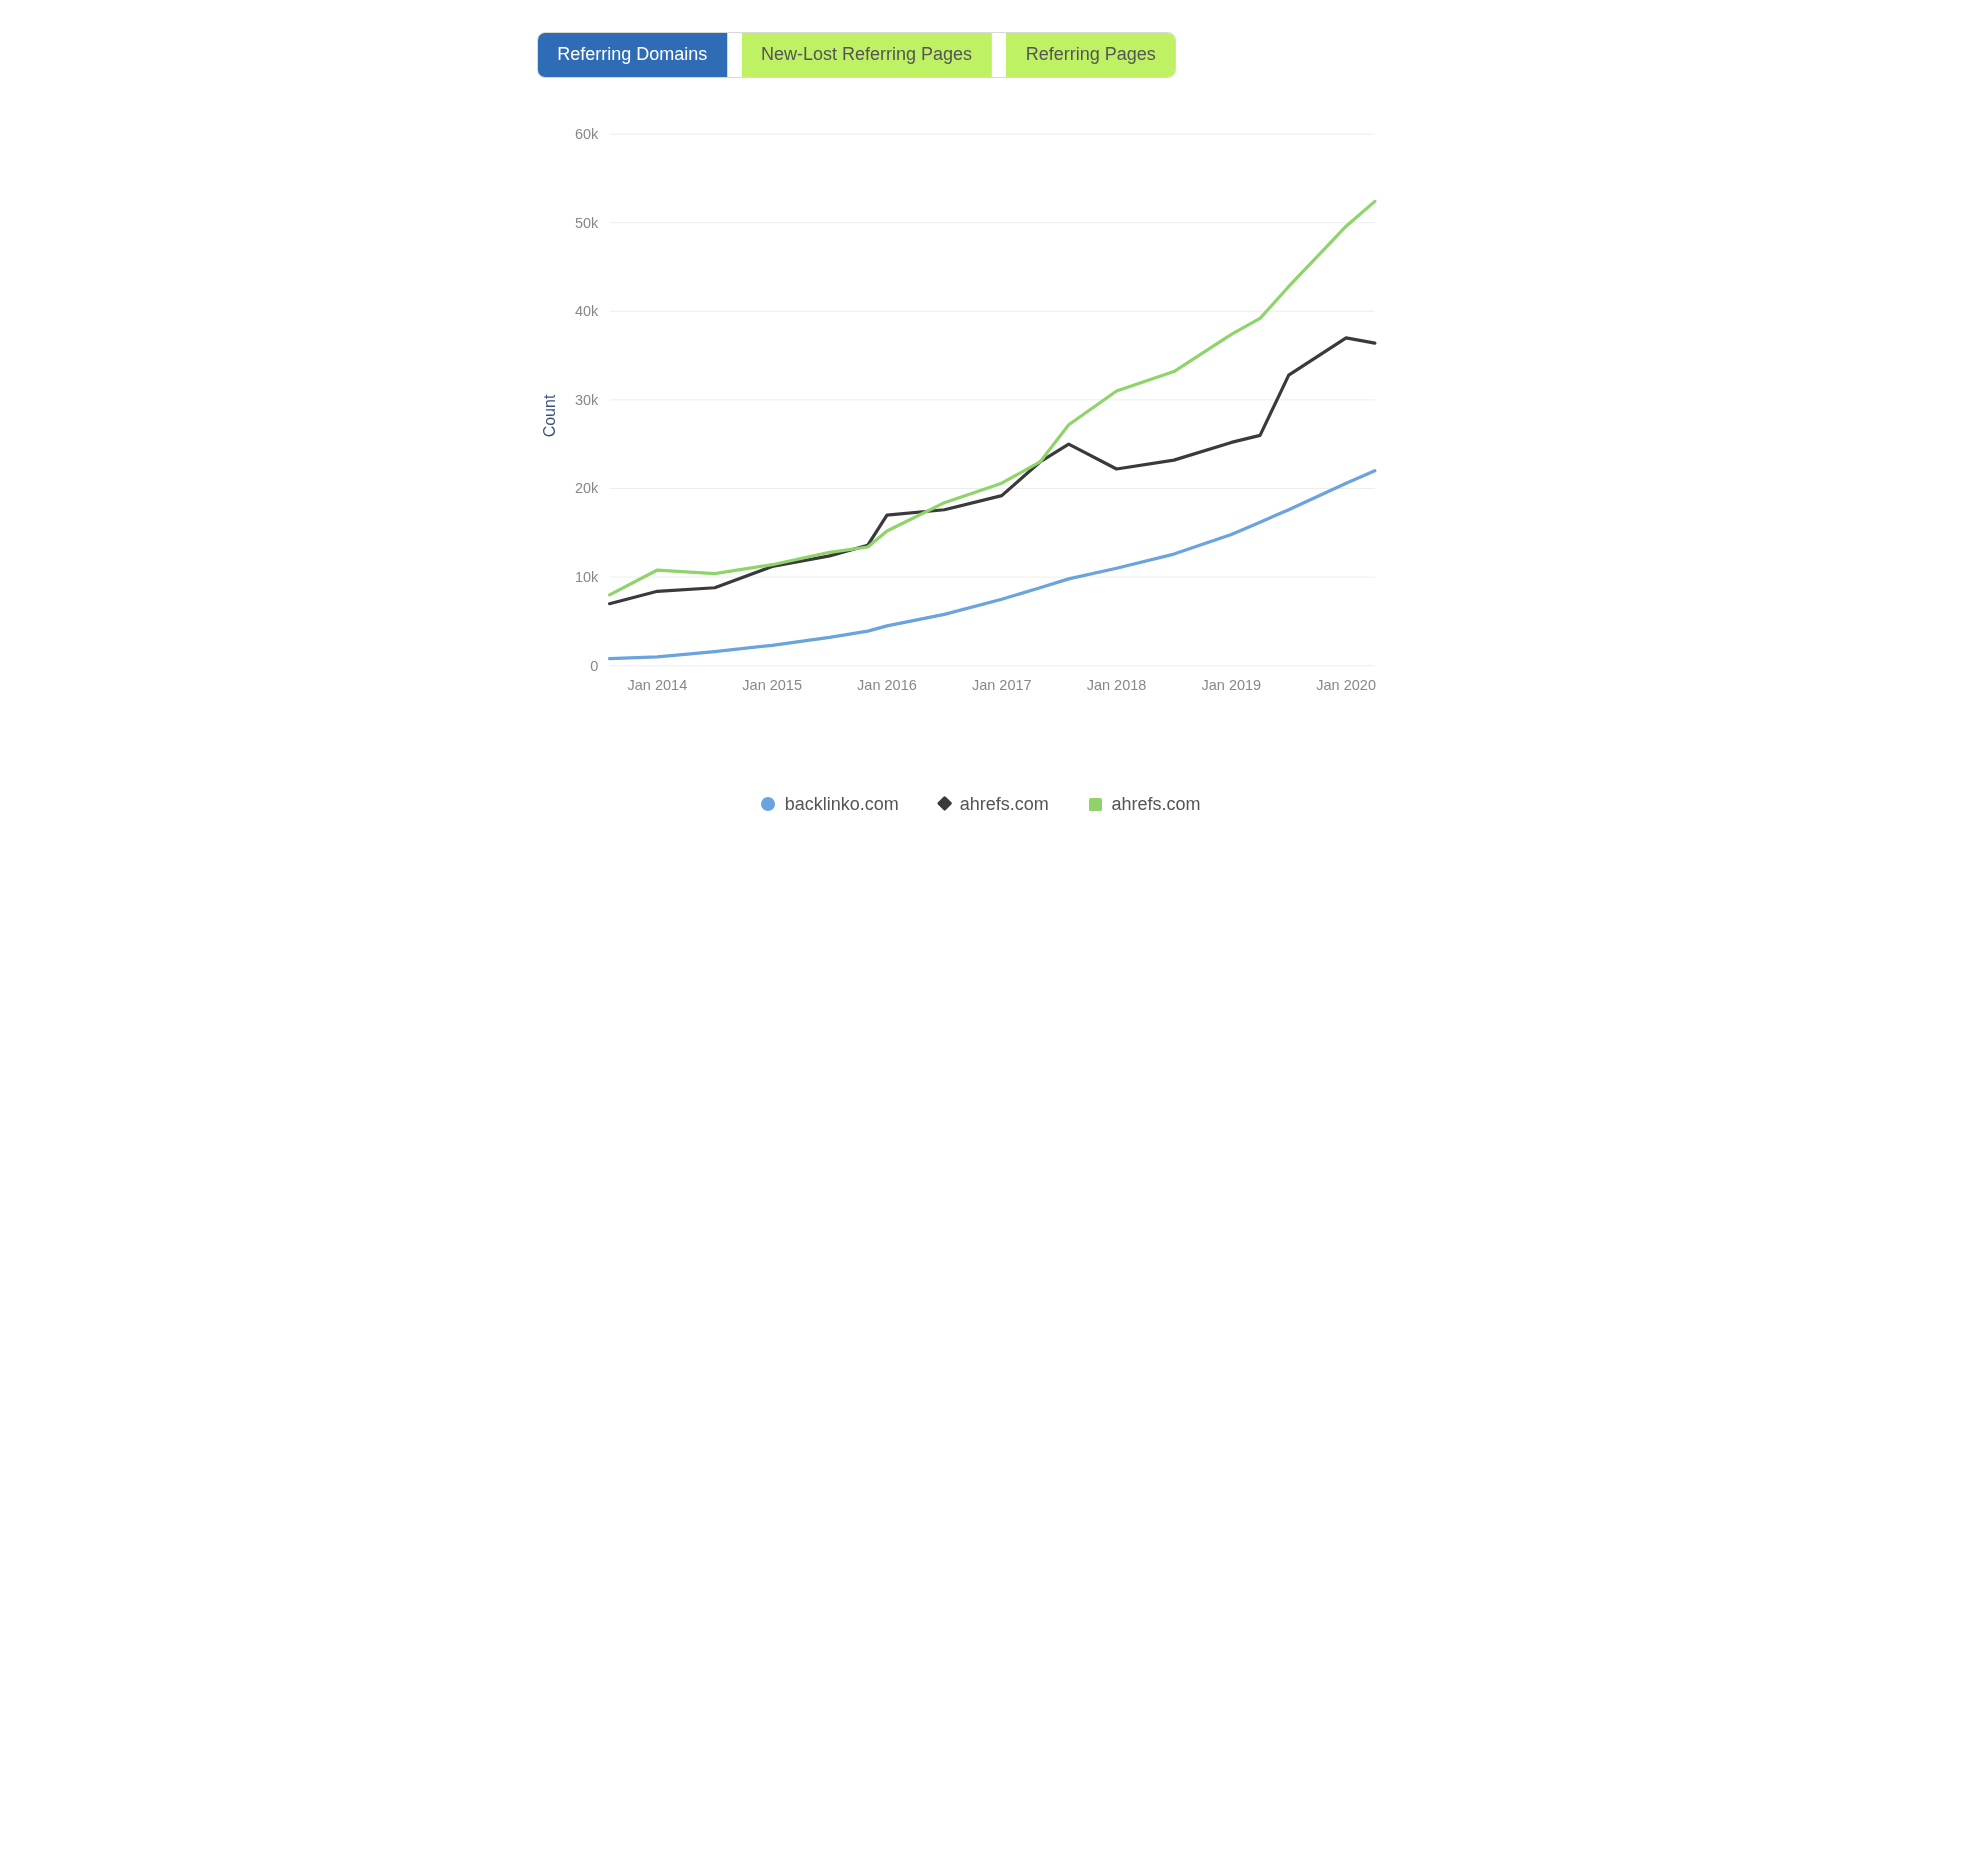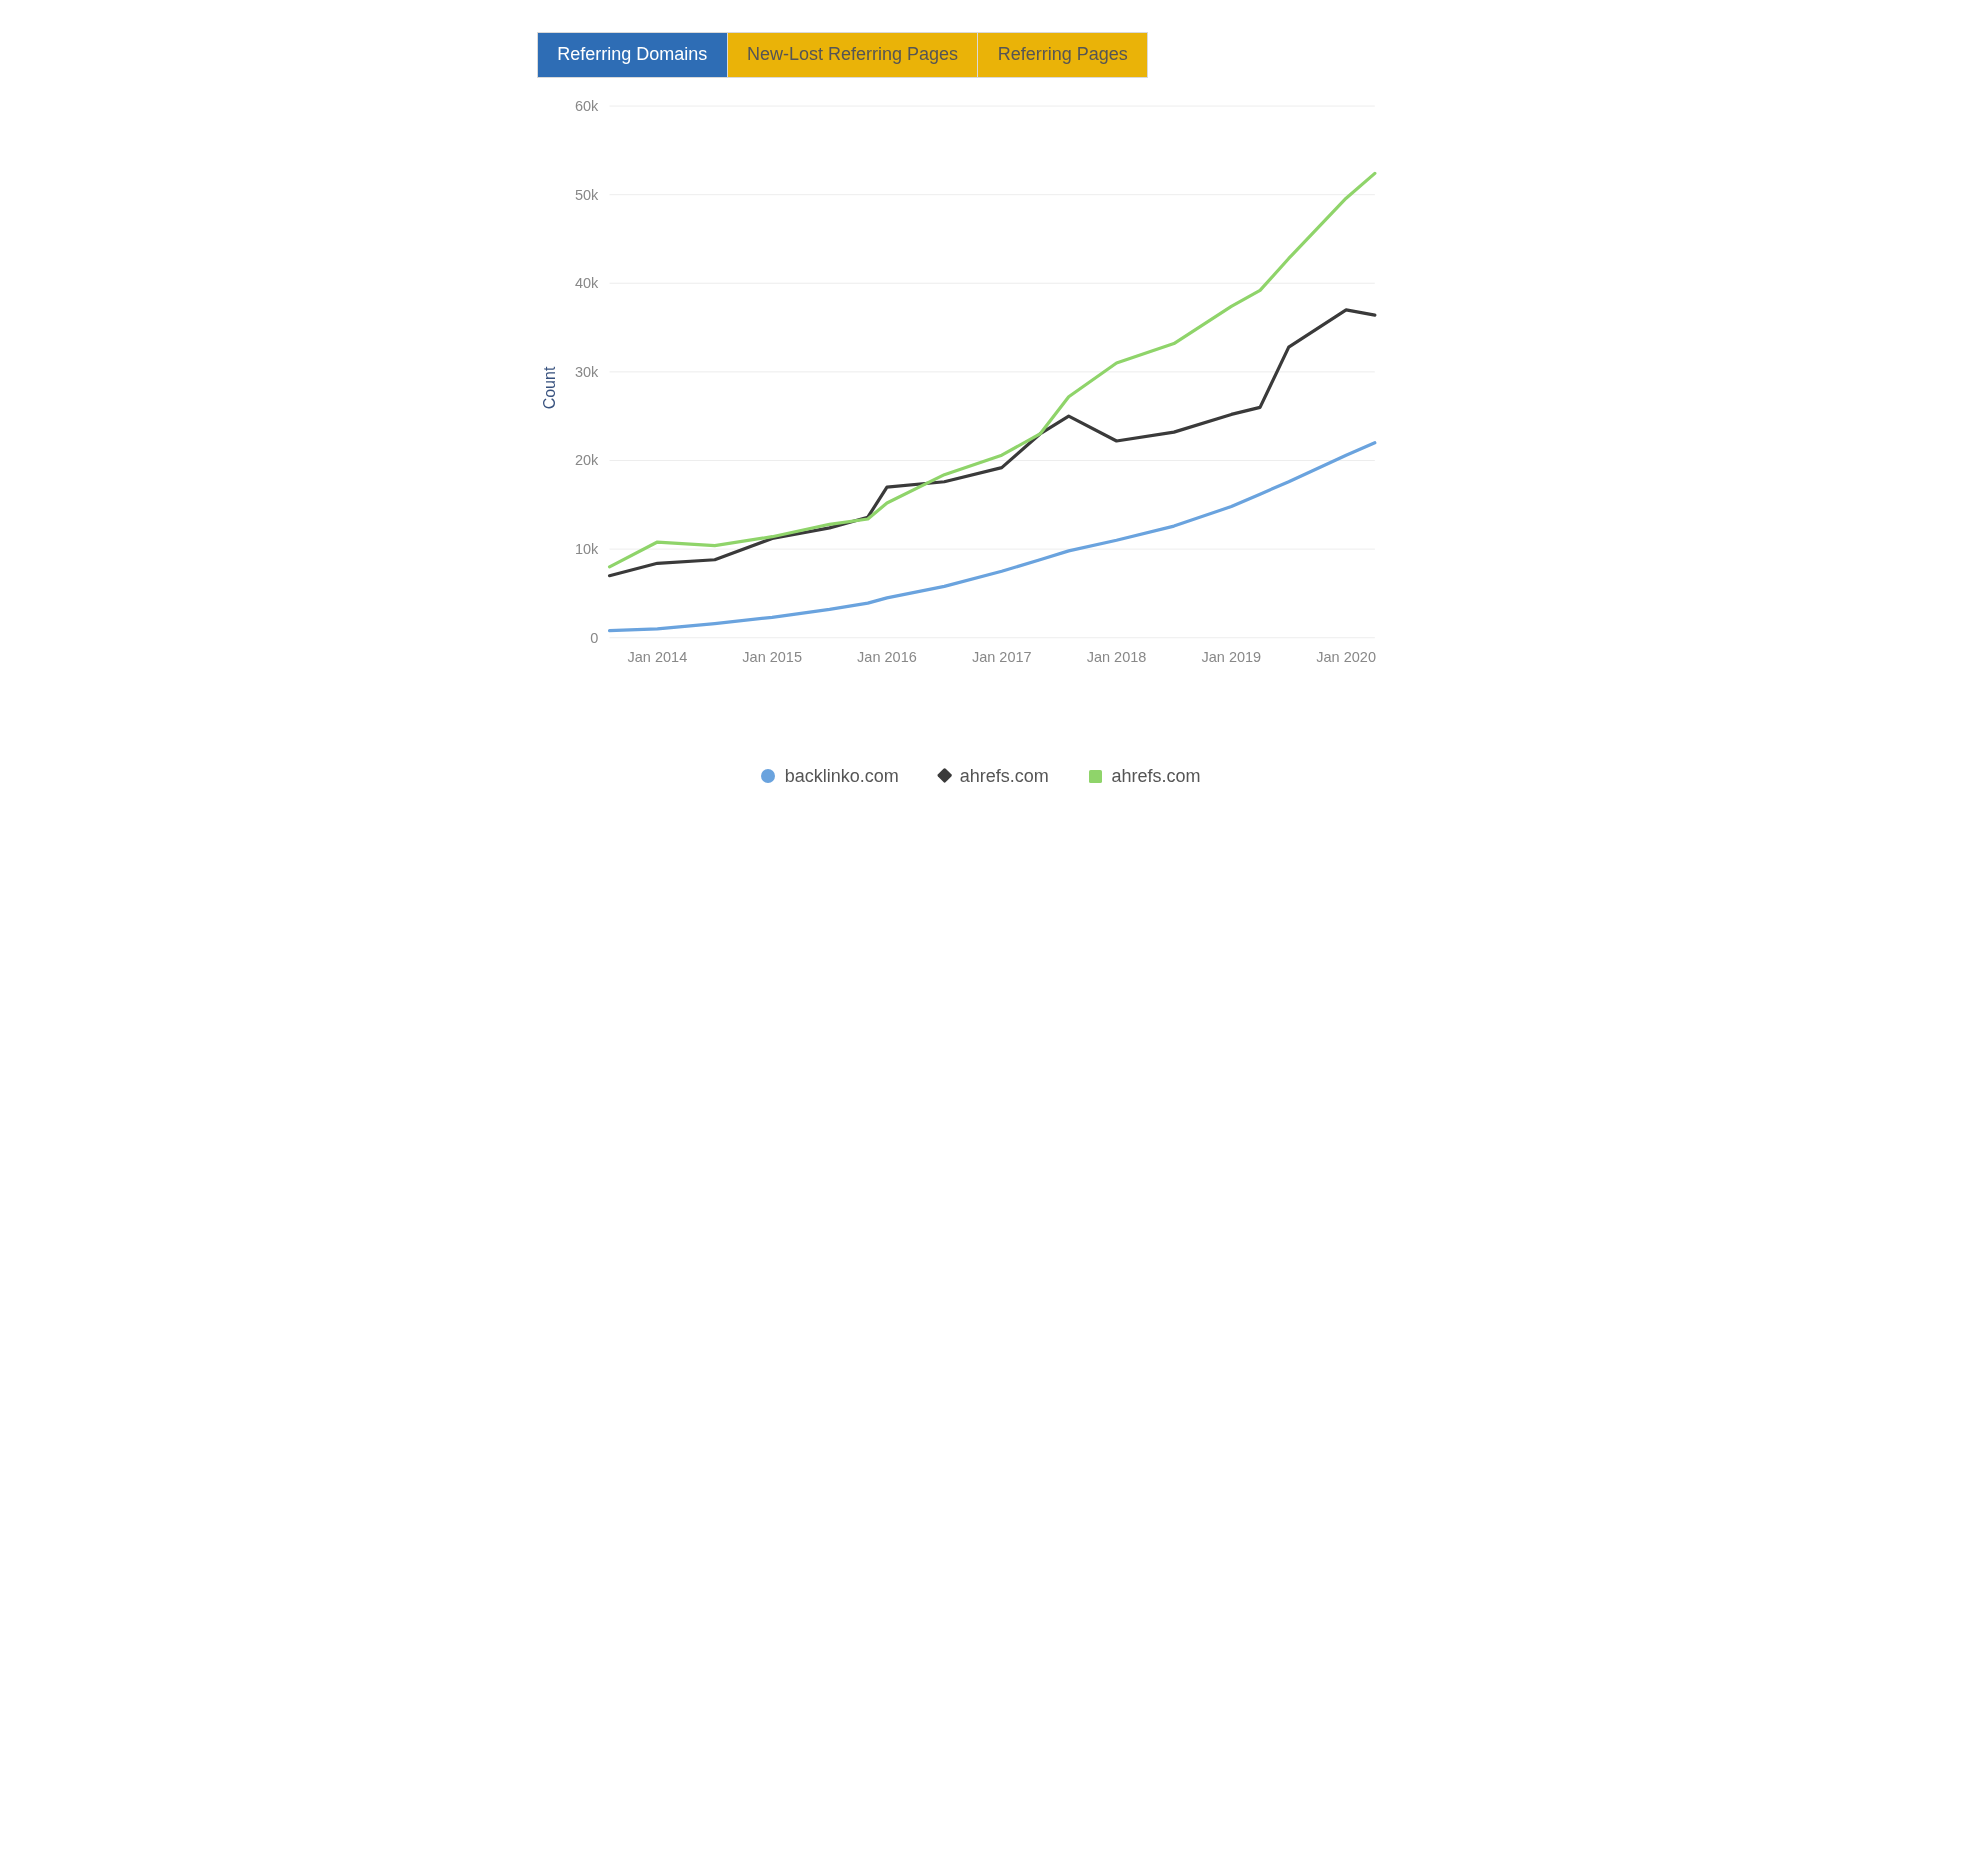--- a/index.html
+++ b/index.html
@@ -10,29 +10,30 @@
     background: #fff;
     color: #333;
   }
   .container {
     width: 887px;
     margin: 0 auto;
   }
   .tabs {
     display: inline-flex;
     border: 0.8px solid #d9d9d9;
-    border-radius: 0;
+    border-radius: 8px;
     overflow: hidden;
-    margin-bottom: 20px;
+    margin-bottom: 48px;
+    gap: 14px;
   }
   .tab {
     padding: 11.3px 19.3px;
     font-size: 18px;
     cursor: pointer;
-    background: #eab308;
+    background: #bef264;
     color: #555;
     border-right: 0.8px solid #d9d9d9;
     user-select: none;
   }
   .tab:last-child { border-right: none; }
   .tab.active {
     background: #2e6db5;
     color: #fff;
   }
   .chart-wrap {

